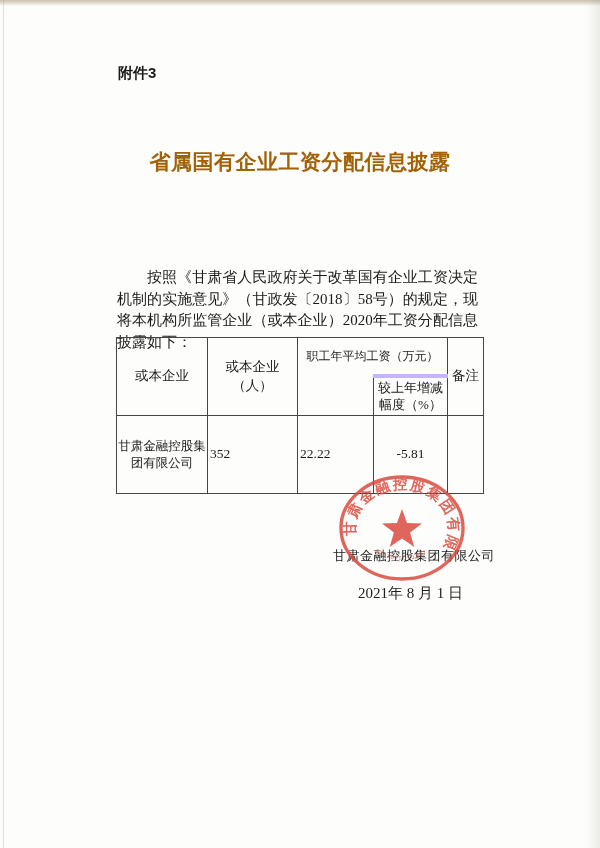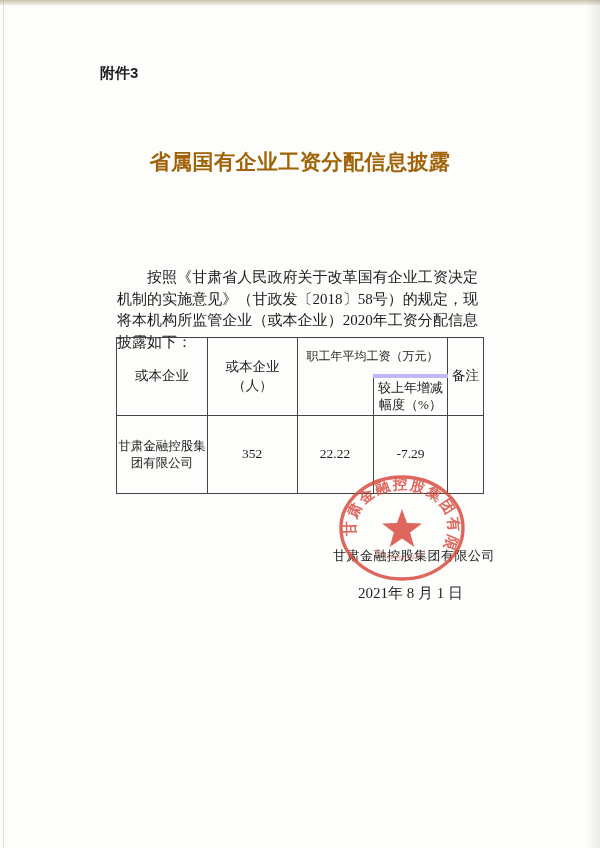--- a/index.html
+++ b/index.html
@@ -19,21 +19,21 @@
   }
   .scan-left-line {
     position:absolute; top:0; left:3px; width:1px; height:848px;
     background:rgba(150,150,142,0.28);
   }
   .scan-right-band {
     position:absolute; top:0; right:0; width:14px; height:848px;
     background:linear-gradient(to right,rgba(0,0,0,0),rgba(115,115,108,0.13));
   }
   .attachment-label {
-    position:absolute; left:100px; top:64px;
+    position:absolute; left:118px; top:64px;
     font-family:"Liberation Sans","DejaVu Sans",sans-serif;
     font-size:15px; font-weight:600; color:#1b1b1b;
   }
   .doc-title {
     position:absolute; left:0; top:148px; width:100%;
     text-align:center; font-size:21px; font-weight:bold;
     letter-spacing:0.5px; color:#a16207;
   }
   .doc-paragraph {
     position:absolute; left:117px; top:232px; width:361px;
@@ -45,21 +45,21 @@
     border-collapse:collapse; table-layout:fixed; width:367px;
     font-size:13.5px; color:#1b1b1b;
   }
   .disclosure-table td {
     border:1px solid #454545; text-align:center; vertical-align:middle;
     padding:1px 2px; line-height:1.35; overflow:hidden;
   }
   .disclosure-table td.wage-group { border-bottom:none; font-size:12px; white-space:nowrap;margin-left:44px; }
   .disclosure-table td.sub-empty  { border-top:none; }
   .disclosure-table td.change-head{ border-top:4px solid #c4b5fd; font-size:13px; }
-  .disclosure-table td.num-right  { text-align:center; padding-right:3px; }
+  .disclosure-table td.num-right  { text-align:left; padding-right:3px; }
   .disclosure-table td.enterprise-cell { font-size:12.5px; padding:1px 0; }
   .stamp {
     position:absolute; left:336px; top:472px; width:132px; height:120px;
     z-index:3; pointer-events:none;
   }
   .signature-company {
     position:absolute; left:333px; top:547px;
     font-size:13px; letter-spacing:0.5px; color:#222; z-index:2;
   }
   .signature-date {
@@ -98,21 +98,21 @@
       <td rowspan="2">备注</td>
     </tr>
     <tr style="height:40px">
       <td class="sub-empty"></td>
       <td class="change-head">较上年增减幅度（%）</td>
     </tr>
     <tr style="height:78px">
       <td class="enterprise-cell">甘肃金融控股集团有限公司</td>
       <td class="num-right">352</td>
       <td class="num-right">22.22</td>
-      <td>-7.29</td>
+      <td>-5.81</td>
       <td></td>
     </tr>
   </tbody>
     </table>
 
   <svg class="stamp" viewBox="0 0 132 120">
     <g opacity="0.82">
       <ellipse cx="66" cy="56" rx="61" ry="51" fill="none" stroke="#d8453a" stroke-width="3.4"></ellipse>
       <polygon fill="#d8453a" points="66,37 71,51.1 86,51.5 74.1,60.6 78.3,75 66,66.5 53.7,75 57.9,60.6 46,51.5 61,51.1"></polygon>
       <path id="seal-arc-top" d="M 21.8,69.3 A 47,39 0 1 1 110.2,69.3" fill="none"></path>

